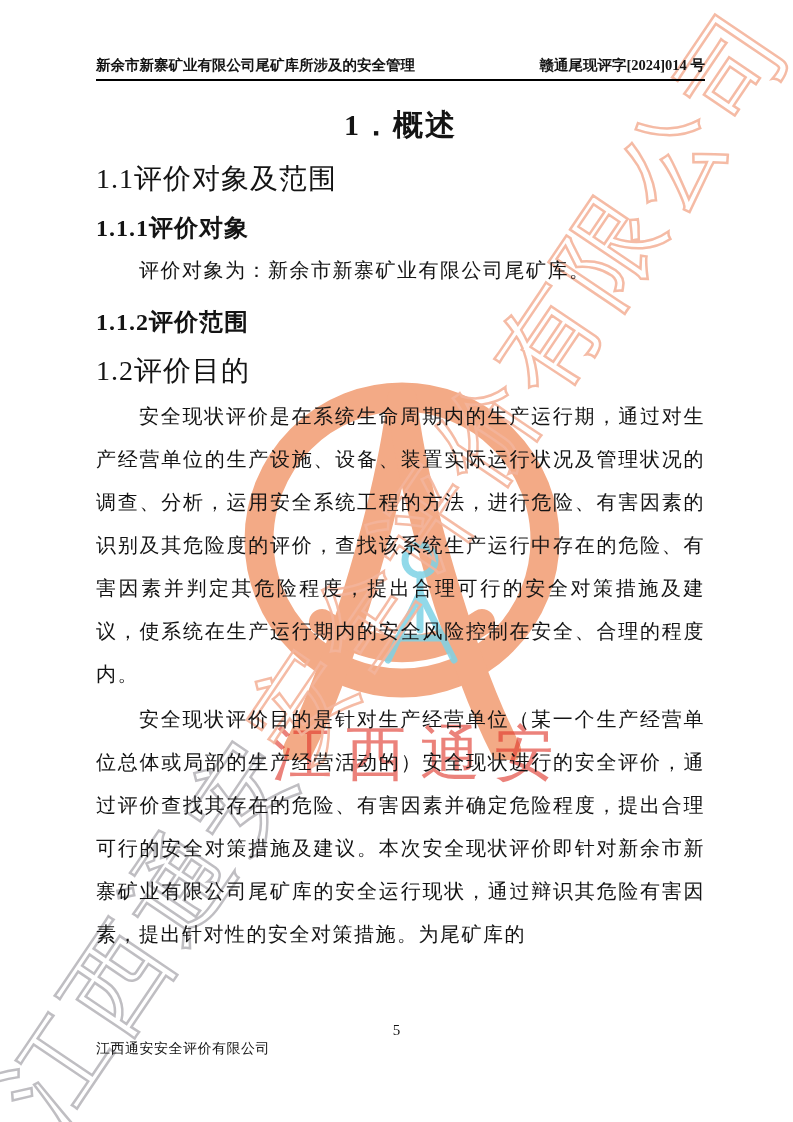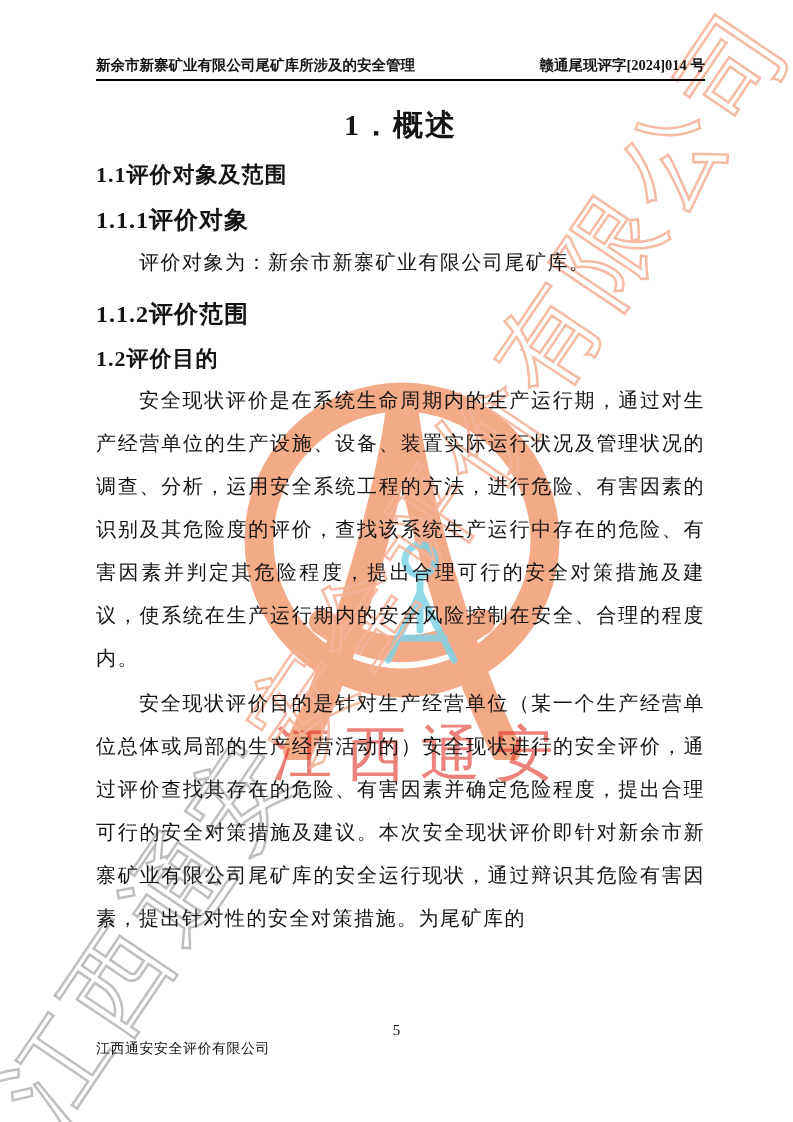--- a/index.html
+++ b/index.html
@@ -42,21 +42,21 @@
   .hdr{
     display:flex;justify-content:space-between;align-items:flex-end;
     font-weight:bold;font-size:14.5px;line-height:1.25;
     padding-bottom:5px;
   }
   .rule{border-bottom:2px solid #000;height:0;}
   .doc-title{
     font-size:30px;font-weight:bold;text-align:center;
     margin:24px 0 10px 0;letter-spacing:2px;font-family:Liberation Serif, serif;
   }
-  .h2{font-size:22px;font-weight:bold;margin:14px 0 0 0;letter-spacing:1px;}
+  .h2{font-size:28px;font-weight:normal;margin:14px 0 0 0;letter-spacing:1px;}
   .h3{font-size:24px;font-weight:bold;margin:14px 0 0 0;letter-spacing:1px;}
   .para{
     font-size:20px;line-height:43px;letter-spacing:1.5px;
     text-align:justify;text-indent:43px;
     margin:5px 0 0 0;
   }
   .para.tight{margin-top:2px;}
   
   .pagenum{
     position:absolute;z-index:2;left:0;right:0;top:1022px;

